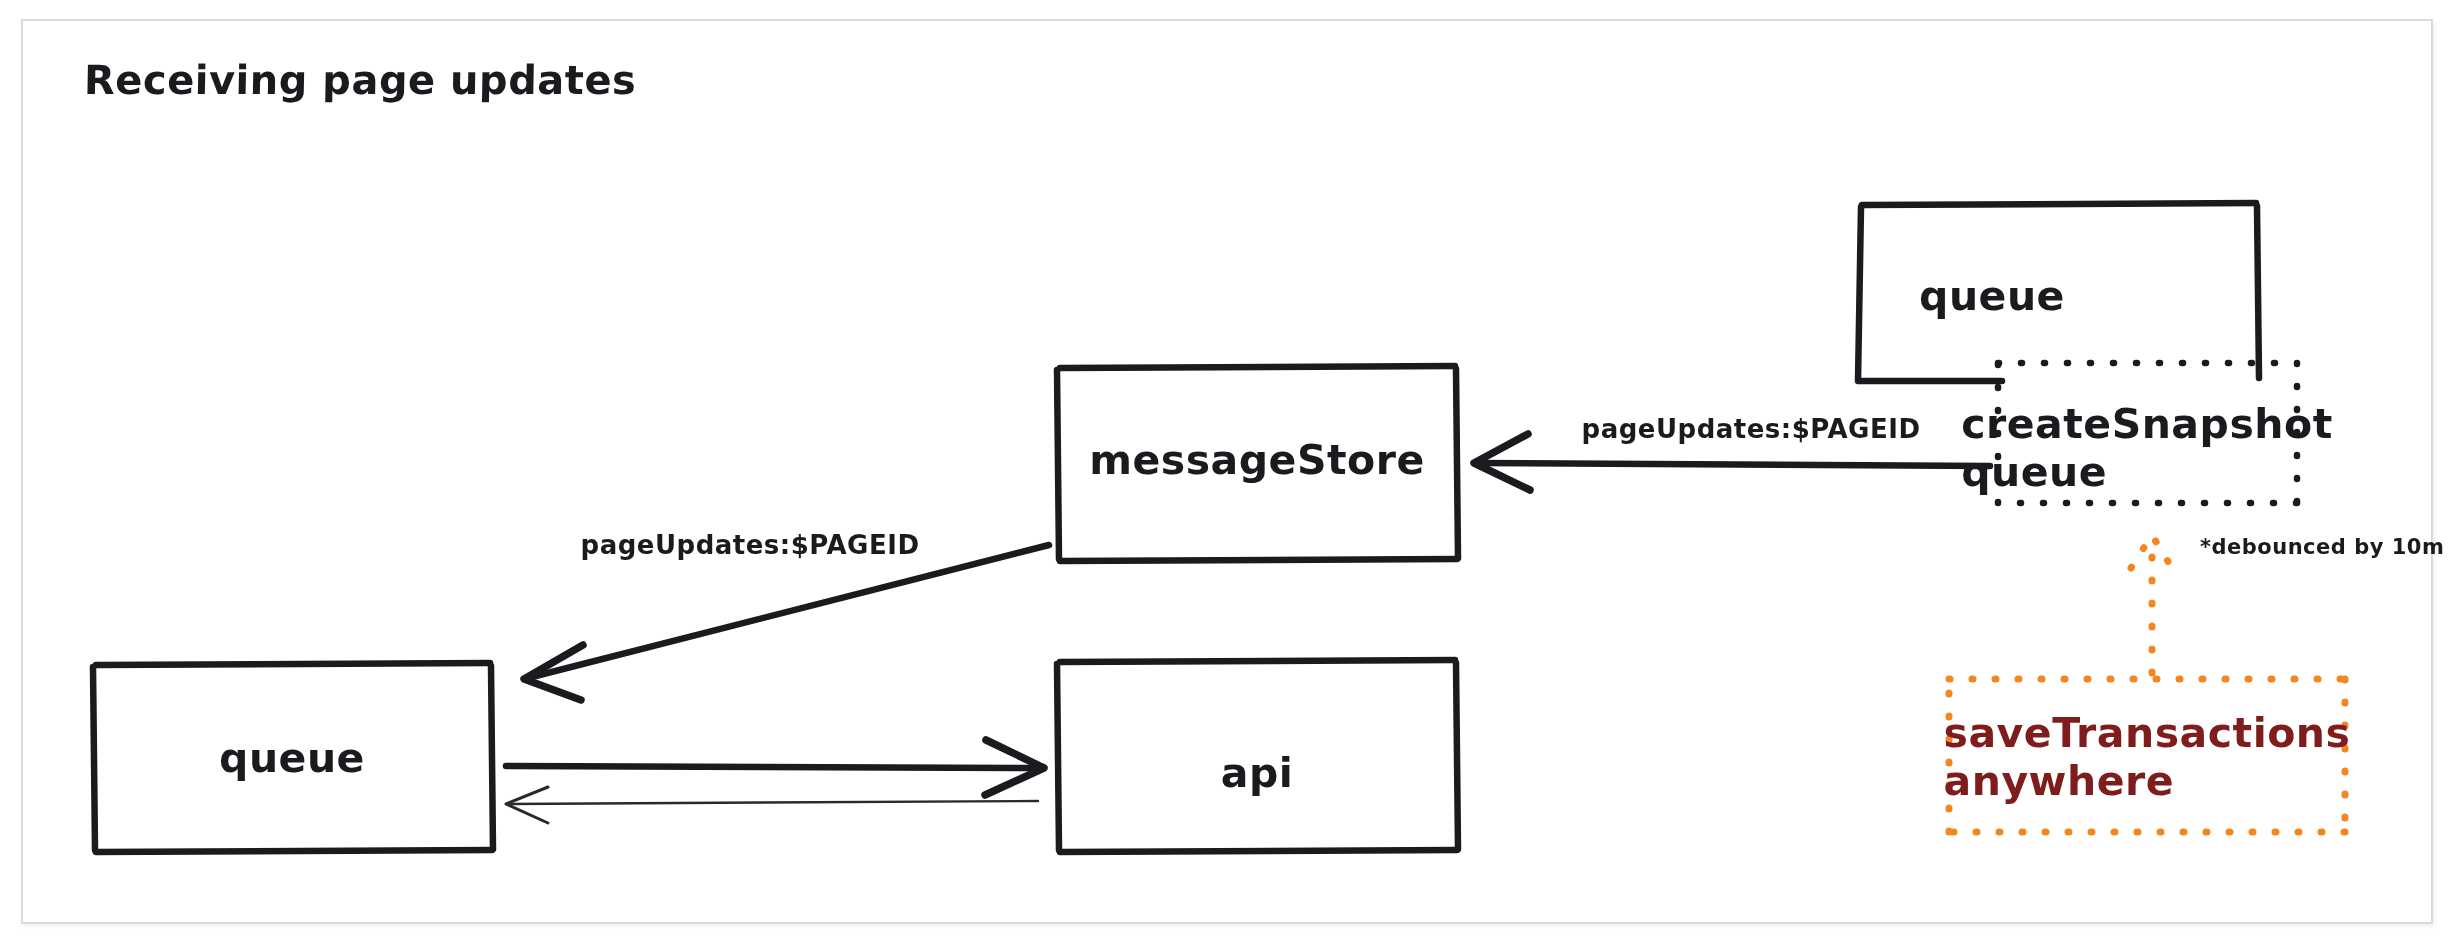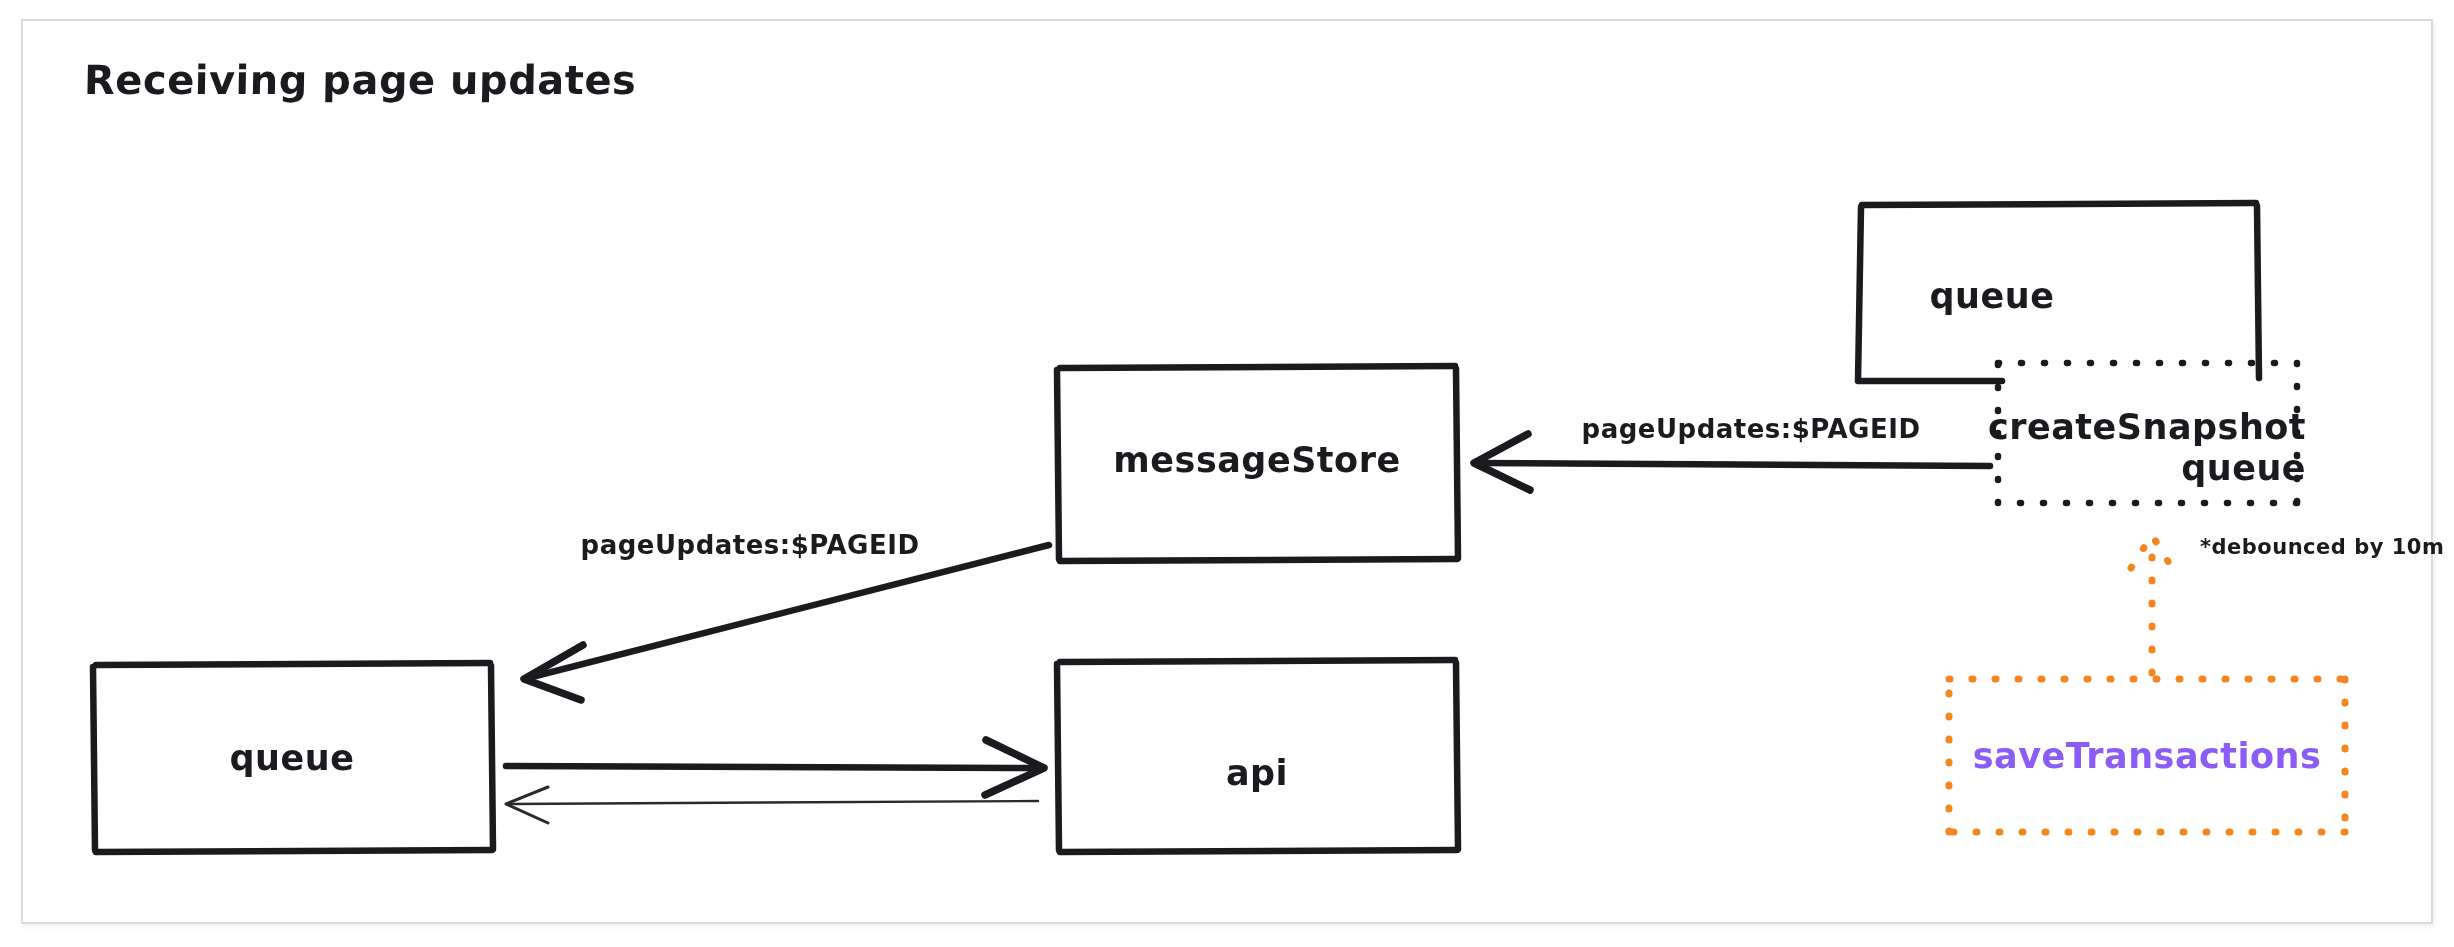--- a/index.html
+++ b/index.html
@@ -56,41 +56,41 @@
   #page-title {
     position: absolute;
     left: 84px;
     top: 80px;
     font-size: 40px;
     transform: translateY(-50%) skewX(-1deg);
   }
 
   .node-label {
     position: absolute;
-    font-size: 35px;
-    text-align: right;
+    font-size: 41px;
+    text-align: left;
     transform: translate(-50%, -50%);
   }
   .node-label.two-line { line-height: 1.18; }
 
   .edge-label {
     position: absolute;
     font-size: 26px;
     text-align: center;
     transform: translate(-50%, -50%);
   }
 
   .note-label {
     position: absolute;
     font-size: 21px;
     transform: translate(0, -50%);
     margin-left: 20px;
   }
 
-  .orange { color: #8b5cf6; }
+  .orange { color: #7f1d1d; }
 
   
 </style>
 </head>
 <body>
 
 <div id="canvas">
 
   <div id="frame"></div>
 
@@ -185,20 +185,21 @@
   </div>
 
   <div class="hand node-label" style="left:1257px; top:460px;">messageStore</div>
 
   <div class="hand node-label" style="left:292px; top:758px;">queue</div>
 
   <div class="hand node-label" style="left:1257px; top:773px;">api</div>
 
   <div class="hand node-label two-line orange" style="left:2147px; top:757px;">
     <div>saveTransactions</div>
+    <div>anywhere</div>
   </div>
 
   <div class="hand edge-label" style="left:1751px; top:429px;">pageUpdates:$PAGEID</div>
 
   <div class="hand edge-label" style="left:750px; top:545px;">pageUpdates:$PAGEID</div>
 
 
   <div class="hand note-label" style="left:2180px; top:547px;">*debounced by 10m</div>
 
 </div>

